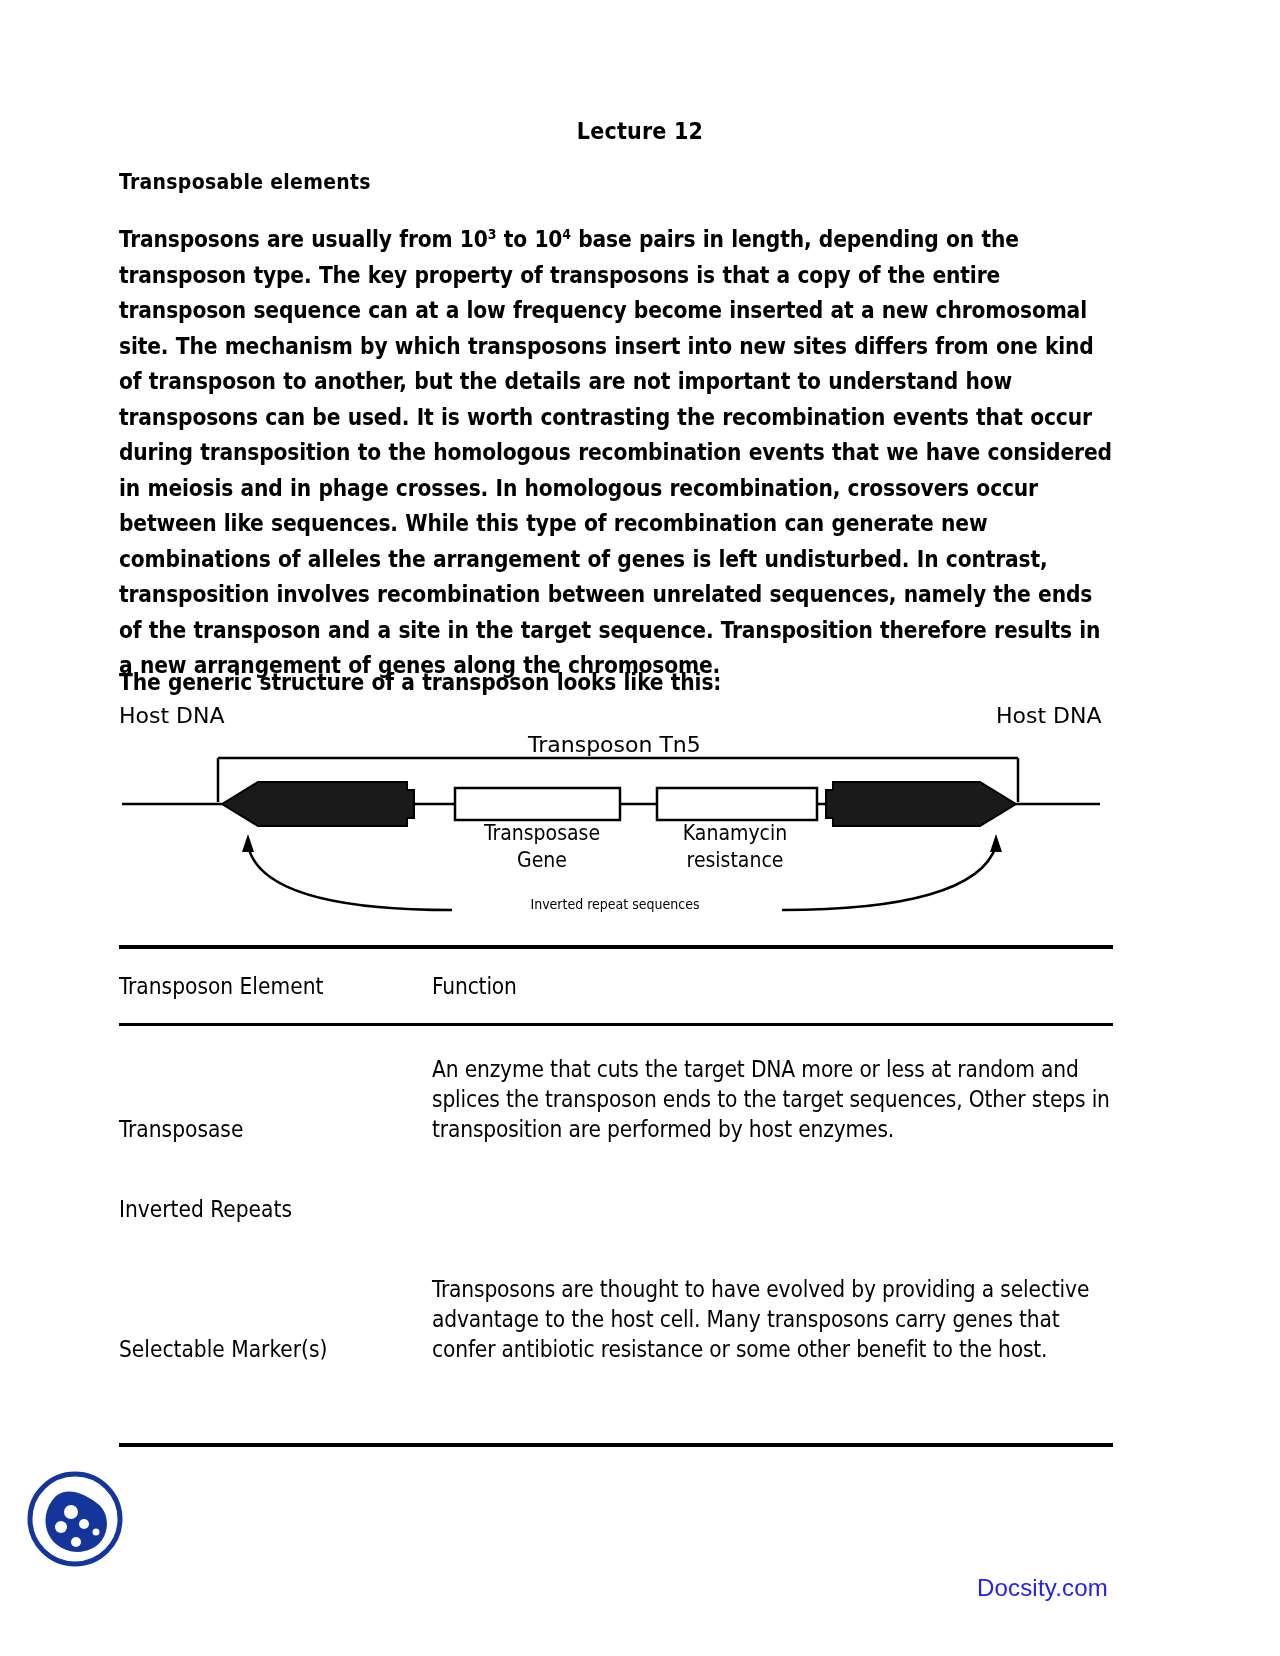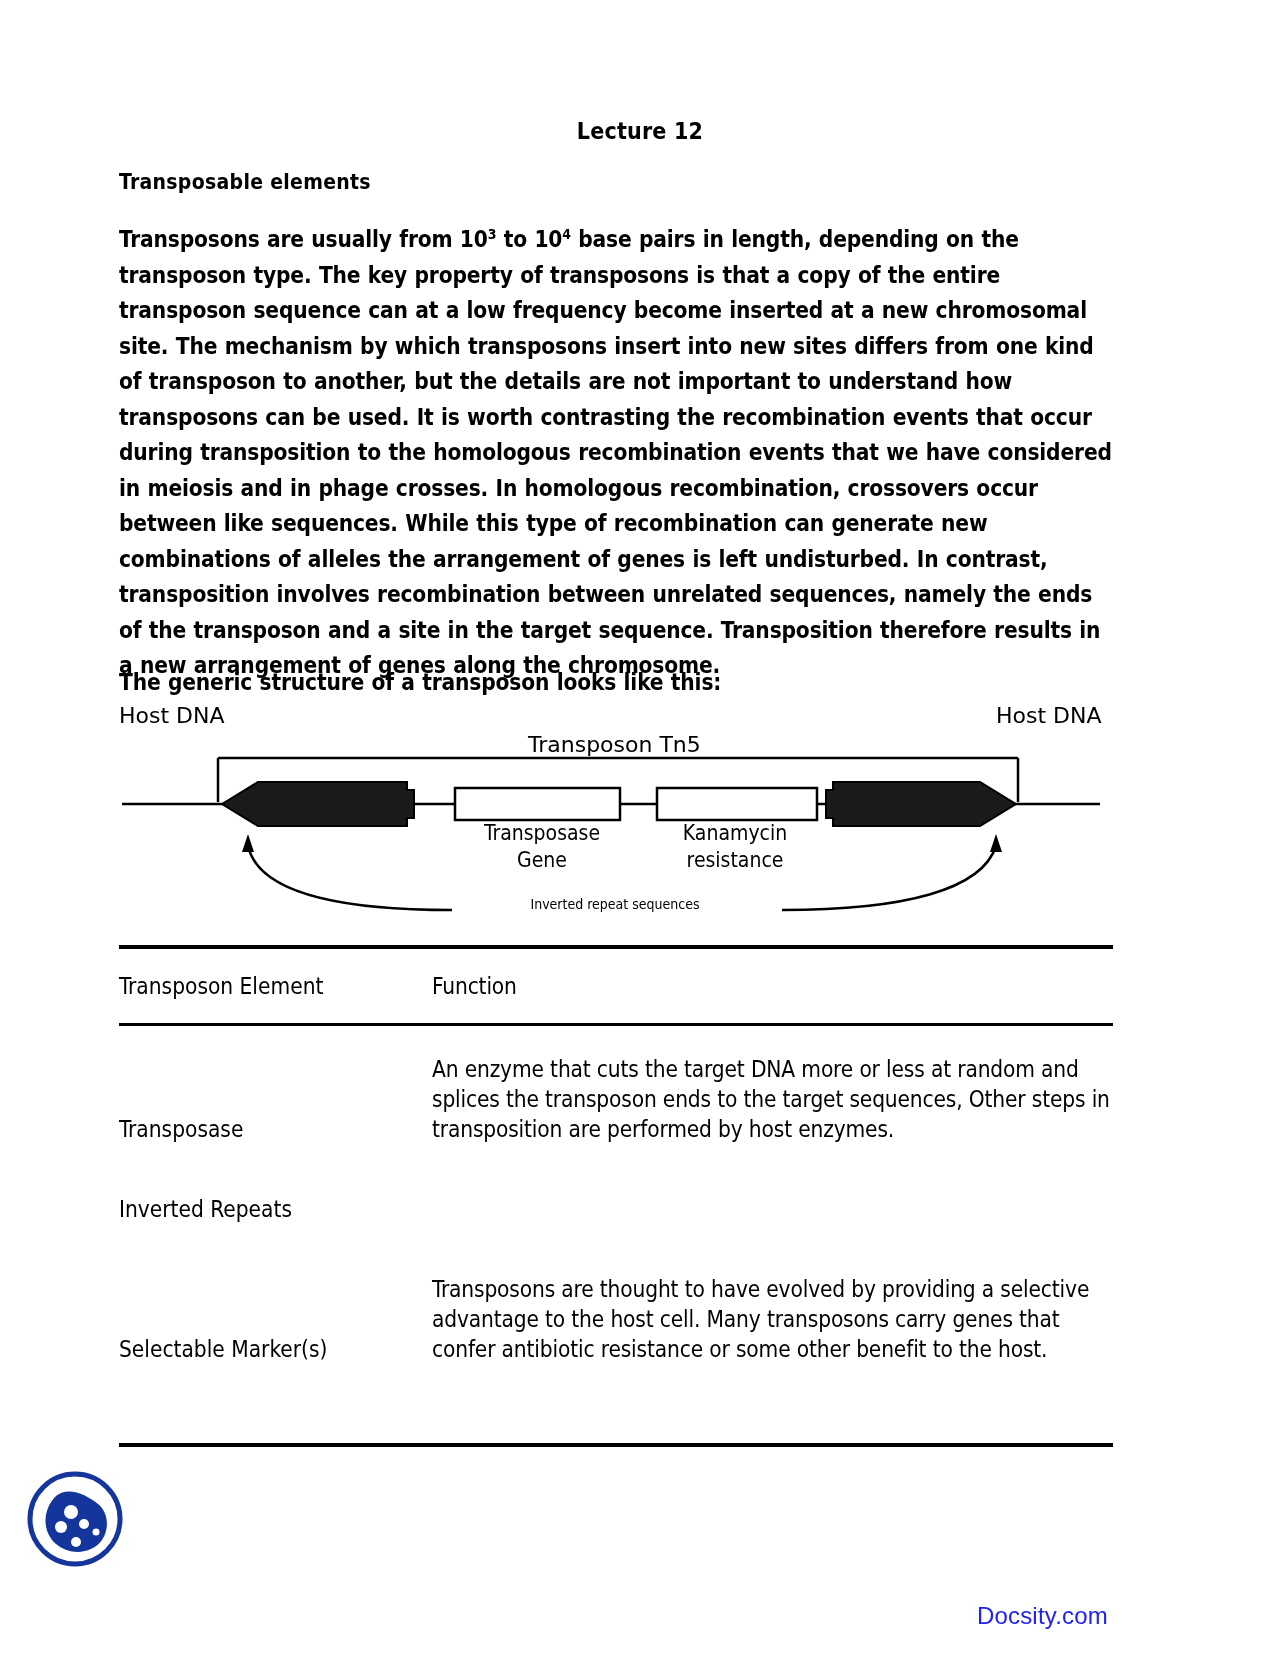--- a/index.html
+++ b/index.html
@@ -174,21 +174,20 @@
     height: 98px;
   }
   #docsity-url {
     position: absolute;
     right: 36px;
     top: 1574px;
     font-size: 24px;
     color: #2222ee;
     font-family: "Liberation Sans", sans-serif;
     letter-spacing: 0.2px;
-    margin-top: 28px;
   }
 </style>
 </head>
 <body>
 
 <div class="page">
 
   <div id="doc-title" class="hand">Lecture 12</div>
 
   <div id="section-heading" class="hand">Transposable elements</div>

